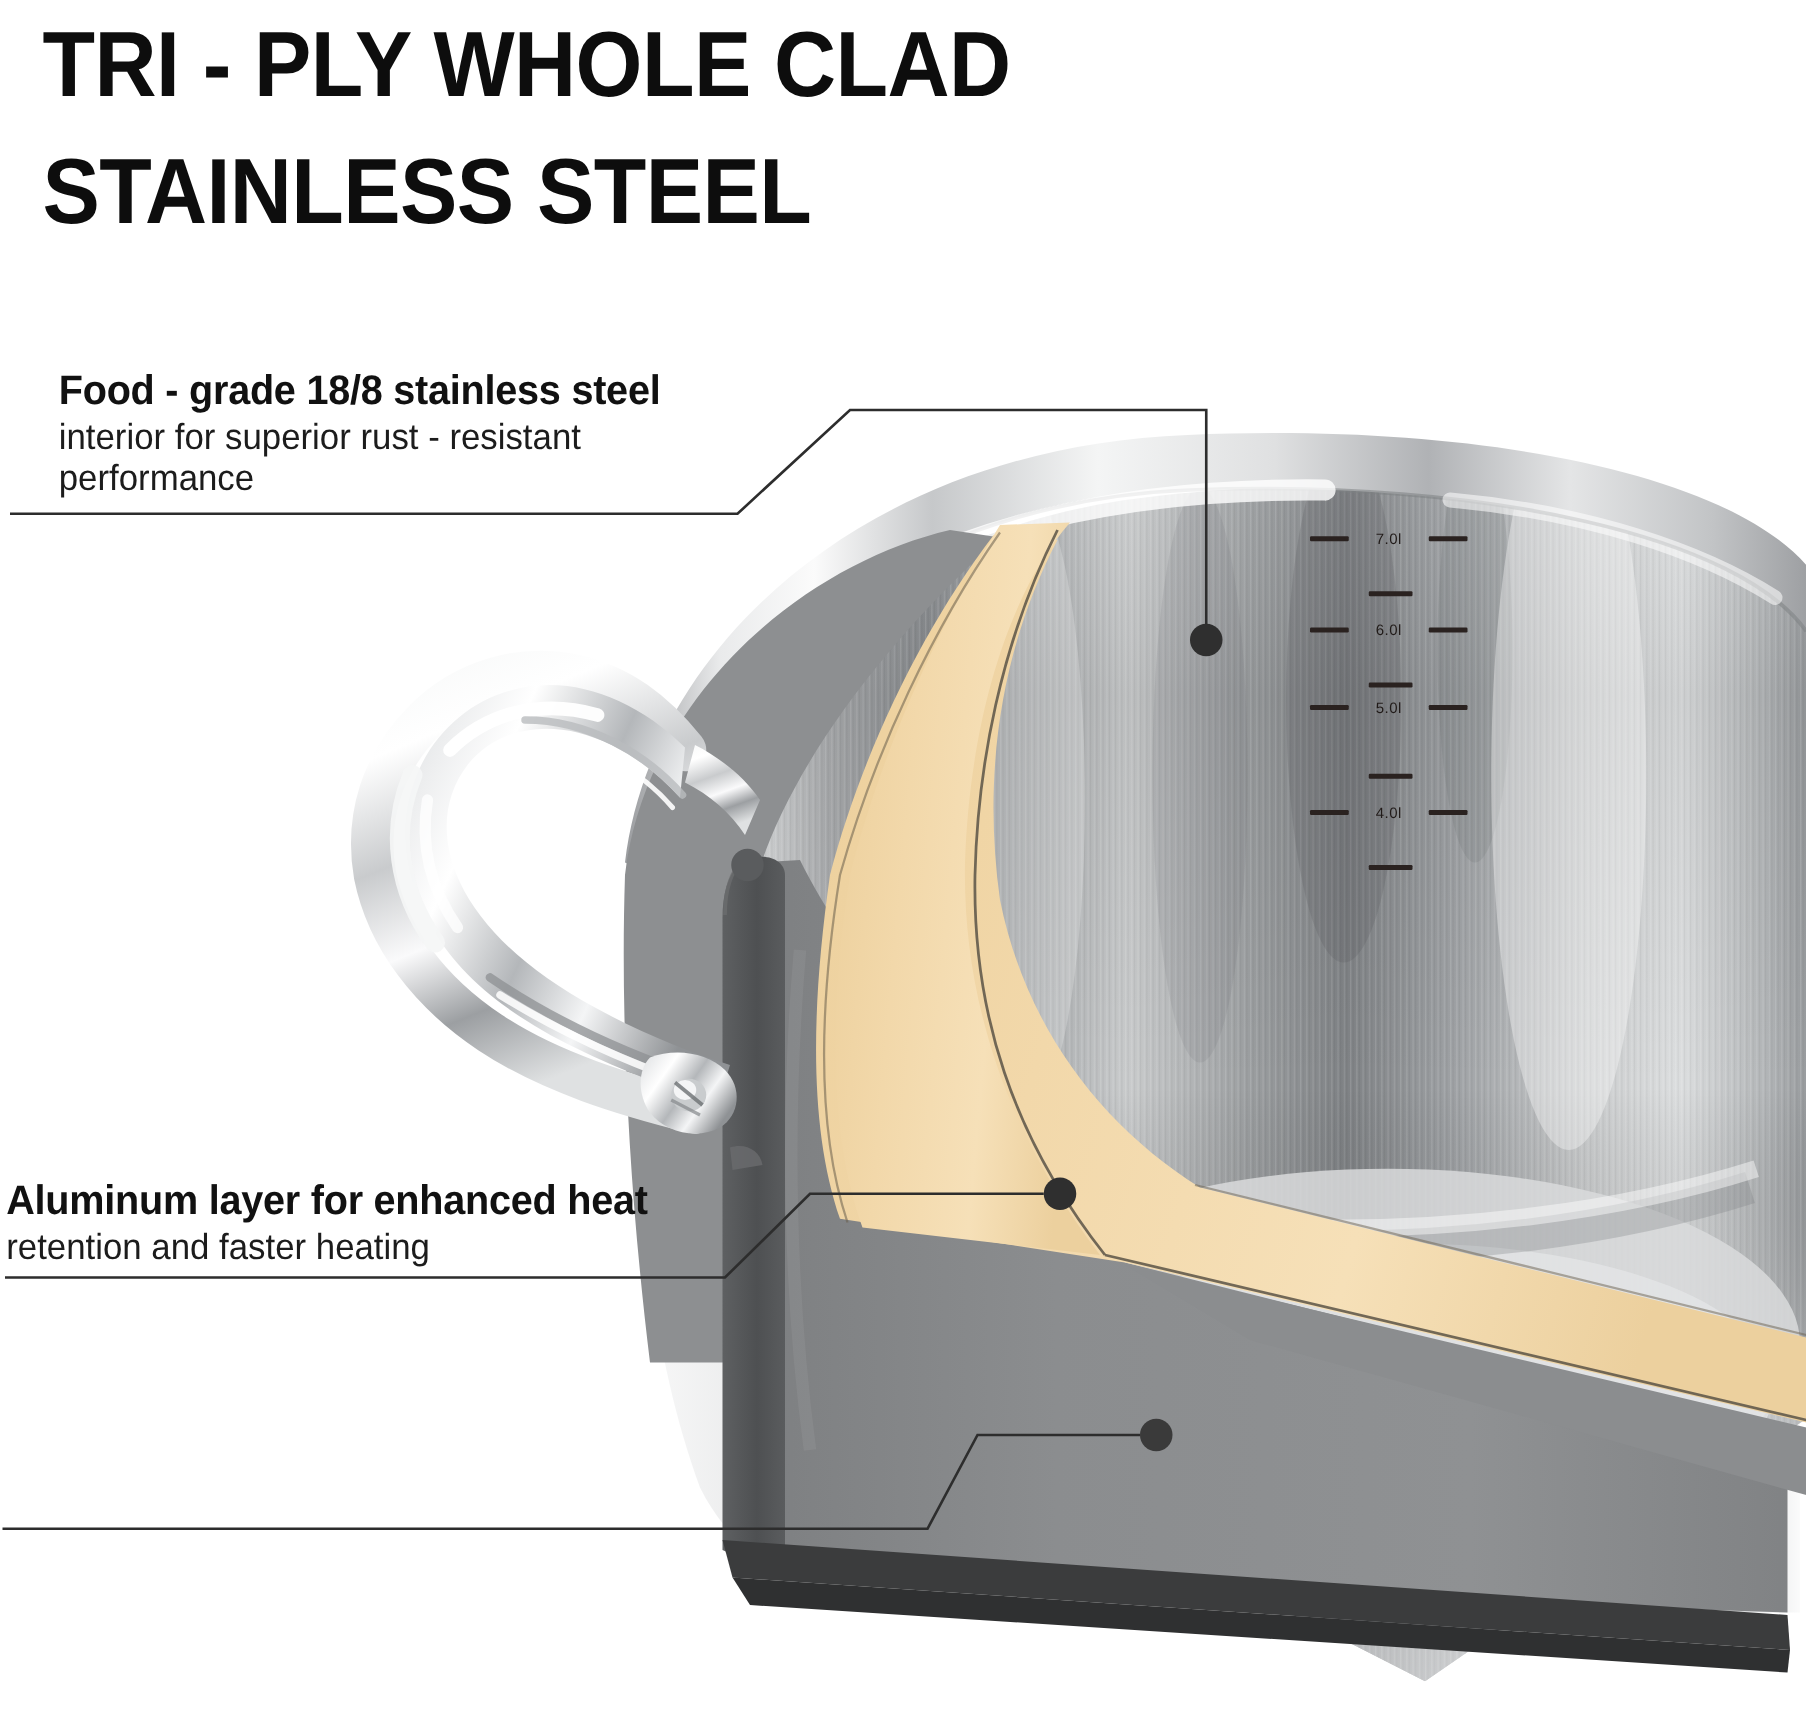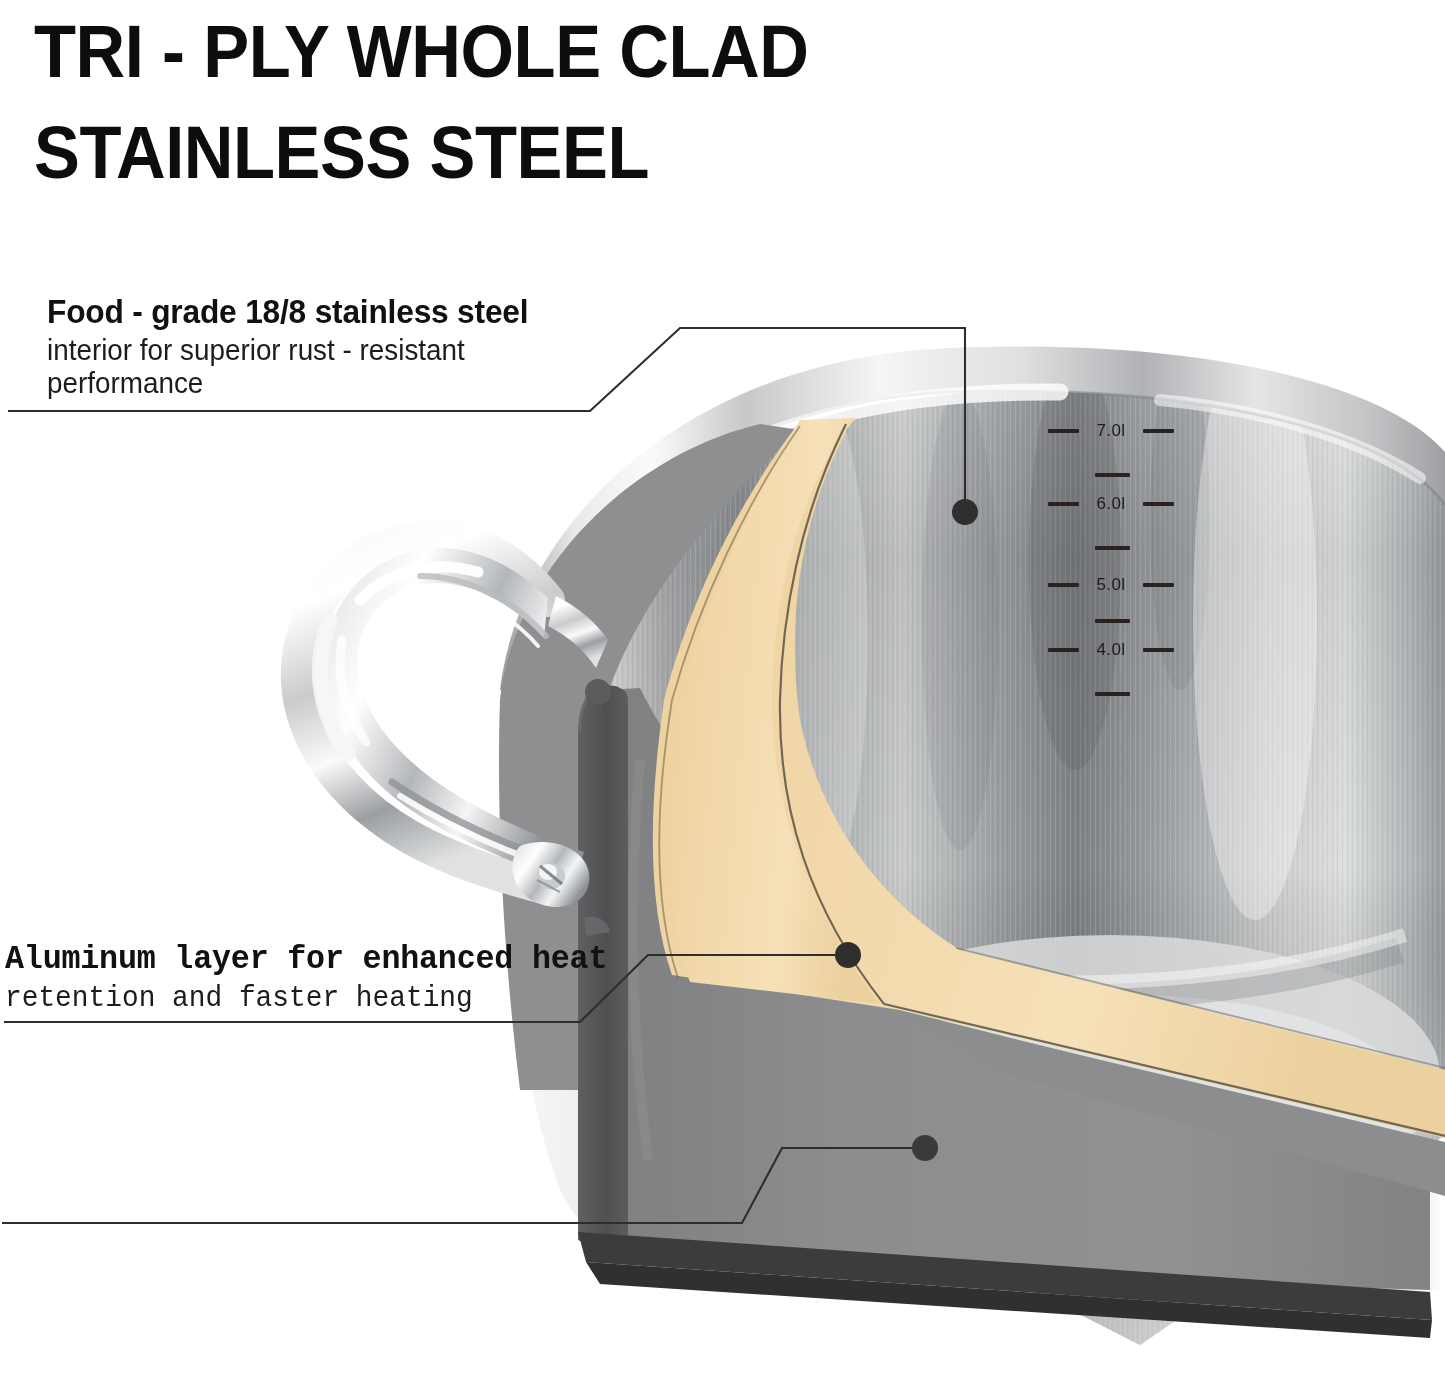--- a/index.html
+++ b/index.html
@@ -85,21 +85,21 @@
   .mark{ position:absolute; left:0; width:130px; height:22px; }
   .mark .dashL,.mark .dashR{
     position:absolute; top:9px;
     height:4px; background:#2a2220; border-radius:1px;
   }
   .mark .dashL{ left:2px; width:31px; }
   .mark .dashR{ right:2px; width:31px; }
   .mark .lab{
     position:absolute; left:0; right:0; top:0;
     text-align:center;
-    font-size:17px; line-height:22px;
+    font-size:12px; line-height:22px;
     color:#211b19;
     font-family:"Liberation Sans", sans-serif;
     letter-spacing:0.4px;
   }
   .minor{ position:absolute; left:49px; width:35px; height:4px;
           background:#2a2220; border-radius:1px; }
 </style>
 </head>
 <body>
 
@@ -402,21 +402,21 @@
     </div>
     <div class="minor" style="top:53px;"></div>
 
     <div class="mark" style="top:73px;">
       <span class="dashL"></span>
       <span class="lab">6.0l</span>
       <span class="dashR"></span>
     </div>
     <div class="minor" style="top:126px;"></div>
 
-    <div class="mark" style="top:154px;text-decoration:underline;">
+    <div class="mark" style="top:135px;text-decoration:underline;">
       <span class="dashL"></span>
       <span class="lab">5.0l</span>
       <span class="dashR"></span>
     </div>
     <div class="minor" style="top:199px;"></div>
 
     <div class="mark" style="top:219px;text-decoration:underline;">
       <span class="dashL"></span>
       <span class="lab">4.0l</span>
       <span class="dashR"></span>
@@ -444,19 +444,19 @@
 
   <div id="title">TRI - PLY WHOLE CLAD
 STAINLESS STEEL</div>
 
   <div class="callout" id="c1" style="z-index:50;">
     <div class="head">Food - grade 18/8 stainless steel</div>
     <div class="body">interior for superior rust - resistant
 performance</div>
   </div>
 
-  <div class="callout" id="c2" style="z-index:50;font-family:Liberation Mono, monospace;">
+  <div class="callout" id="c2" style="z-index:50;">
     <div class="head">Aluminum layer for enhanced heat</div>
     <div class="body">retention and faster heating</div>
   </div>
 
 
 </div>
 
 </body></html>

